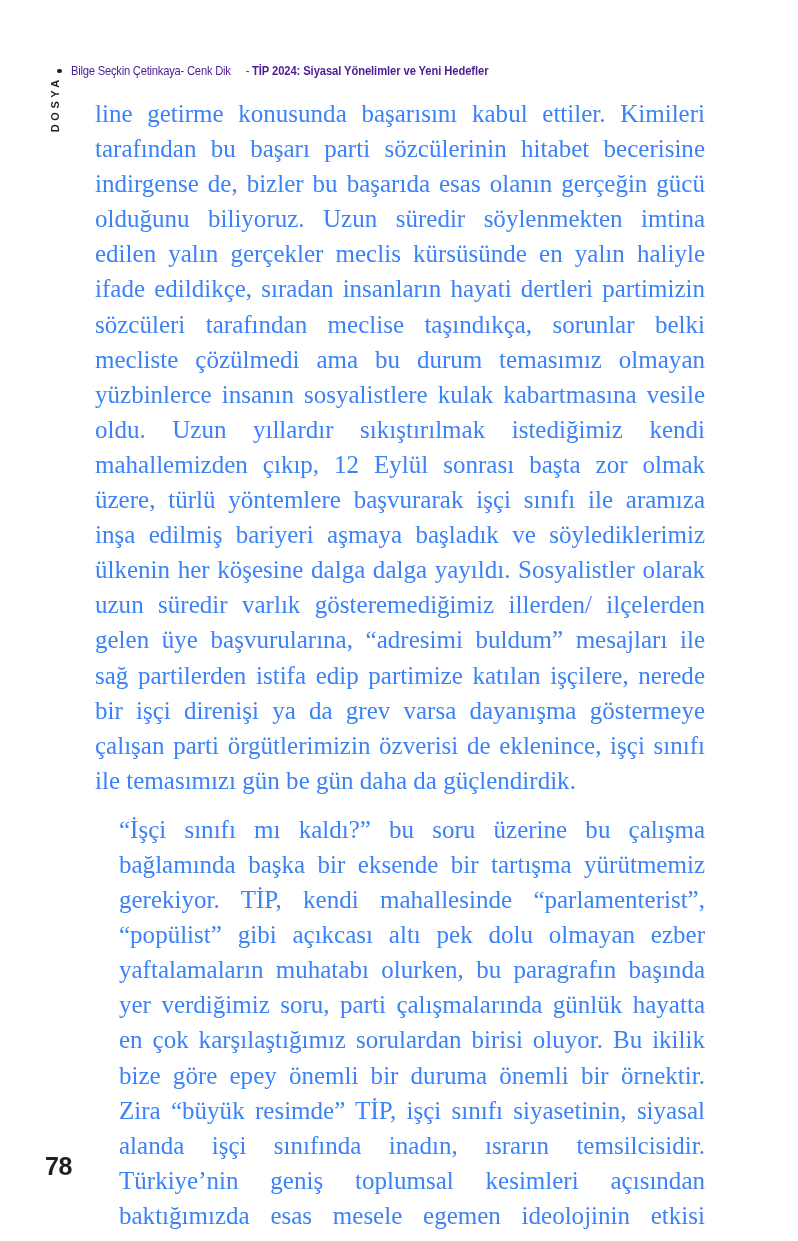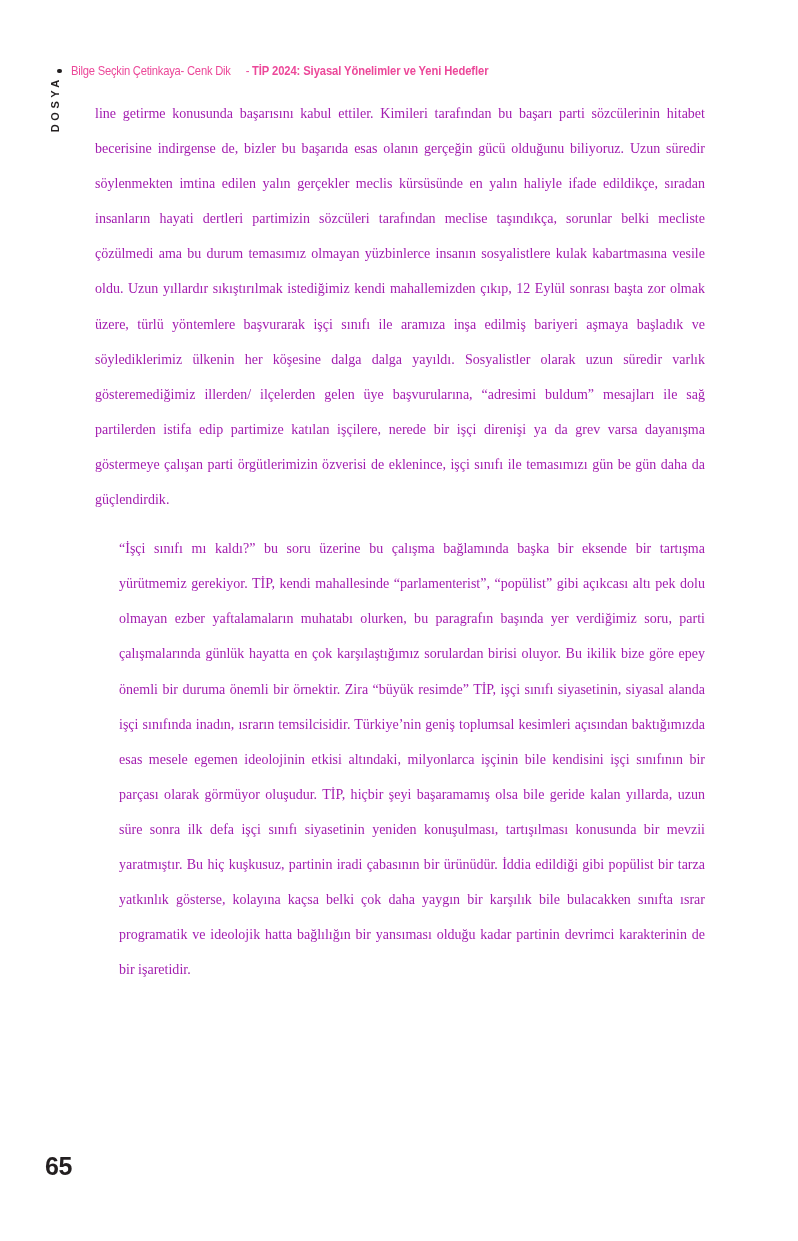--- a/index.html
+++ b/index.html
@@ -29,21 +29,21 @@
     position: absolute;
     left: 57px;
     top: 60px;
     width: 690px;
     height: 22px;
     display: flex;
     align-items: center;
     font-family: "Liberation Sans", "DejaVu Sans", sans-serif;
     font-size: 12.2px;
     letter-spacing: -0.25px;
-    color: #ec4899;
+    color: #4c1d95;
     white-space: nowrap;
   }
   .header-bullet {
     display: inline-block;
     width: 4.5px;
     height: 4.5px;
     border-radius: 50%;
     background: #231f20;
     margin-right: 9px;
     flex: none;
@@ -92,26 +92,26 @@
 
   
   .text-column {
     position: absolute;
     left: 95px;
     top: 96px;
     width: 610px;
   }
   .body-paragraph {
     margin: 0;
-    font-size: 14px;
+    font-size: 25px;
     line-height: 35.1px;
     text-align: justify;
     text-justify: inter-word;
     hyphens: none;
-    color: #a21caf;
+    color: #3b82f6;
     letter-spacing: 0.01px;
   }
   .body-paragraph + .body-paragraph {
     margin-top: 14px;
     margin-left: 24px;
   }
   .body-paragraph:last-child {
     text-align: justify;
   }
 
@@ -139,15 +139,15 @@
     <span class="header-title">TİP 2024: Siyasal Yönelimler ve Yeni Hedefler</span>
   </div>
 
   <div class="section-tab">DOSYA</div>
 
   <div class="text-column">
     <p class="body-paragraph">line getirme konusunda başarısını kabul ettiler. Kimileri tarafından bu başarı parti sözcülerinin hitabet becerisine indirgense de, bizler bu başarıda esas olanın gerçeğin gücü olduğunu biliyoruz. Uzun süredir söylenmekten imtina edilen yalın gerçekler meclis kürsüsünde en yalın haliyle ifade edildikçe, sıradan insanların hayati dertleri partimizin sözcüleri tarafından meclise taşındıkça, sorunlar belki mecliste çözülmedi ama bu durum temasımız olmayan yüzbinlerce insanın sosyalistlere kulak kabartmasına vesile oldu. Uzun yıllardır sıkıştırılmak istediğimiz kendi mahallemizden çıkıp, 12 Eylül sonrası başta zor olmak üzere, türlü yöntemlere başvurarak işçi sınıfı ile aramıza inşa edilmiş bariyeri aşmaya başladık ve söylediklerimiz ülkenin her köşesine dalga dalga yayıldı. Sosyalistler olarak uzun süredir varlık gösteremediğimiz illerden/ ilçelerden gelen üye başvurularına, “adresimi buldum” mesajları ile sağ partilerden istifa edip partimize katılan işçilere, nerede bir işçi direnişi ya da grev varsa dayanışma göstermeye çalışan parti örgütlerimizin özverisi de eklenince, işçi sınıfı ile temasımızı gün be gün daha da güçlendirdik.</p>
     <p class="body-paragraph">“İşçi sınıfı mı kaldı?” bu soru üzerine bu çalışma bağlamında başka bir eksende bir tartışma yürütmemiz gerekiyor. TİP, kendi mahallesinde “parlamenterist”, “popülist” gibi açıkcası altı pek dolu olmayan ezber yaftalamaların muhatabı olurken, bu paragrafın başında yer verdiğimiz soru, parti çalışmalarında günlük hayatta en çok karşılaştığımız sorulardan birisi oluyor. Bu ikilik bize göre epey önemli bir duruma önemli bir örnektir. Zira “büyük resimde” TİP, işçi sınıfı siyasetinin, siyasal alanda işçi sınıfında inadın, ısrarın temsilcisidir. Türkiye’nin geniş toplumsal kesimleri açısından baktığımızda esas mesele egemen ideolojinin etkisi altındaki, milyonlarca işçinin bile kendisini işçi sınıfının bir parçası olarak görmüyor oluşudur.  TİP, hiçbir şeyi başaramamış olsa bile geride kalan yıllarda, uzun süre sonra ilk defa işçi sınıfı siyasetinin yeniden konuşulması, tartışılması konusunda bir mevzii yaratmıştır. Bu hiç kuşkusuz, partinin iradi çabasının bir ürünüdür. İddia edildiği gibi popülist bir tarza yatkınlık gösterse, kolayına kaçsa belki çok daha yaygın bir karşılık bile bulacakken sınıfta ısrar programatik ve ideolojik hatta bağlılığın bir yansıması olduğu kadar partinin devrimci karakterinin de bir işaretidir.</p>
   </div>
 
-  <div class="folio">65</div>
+  <div class="folio">78</div>
 
 </div>
 
 </body></html>

